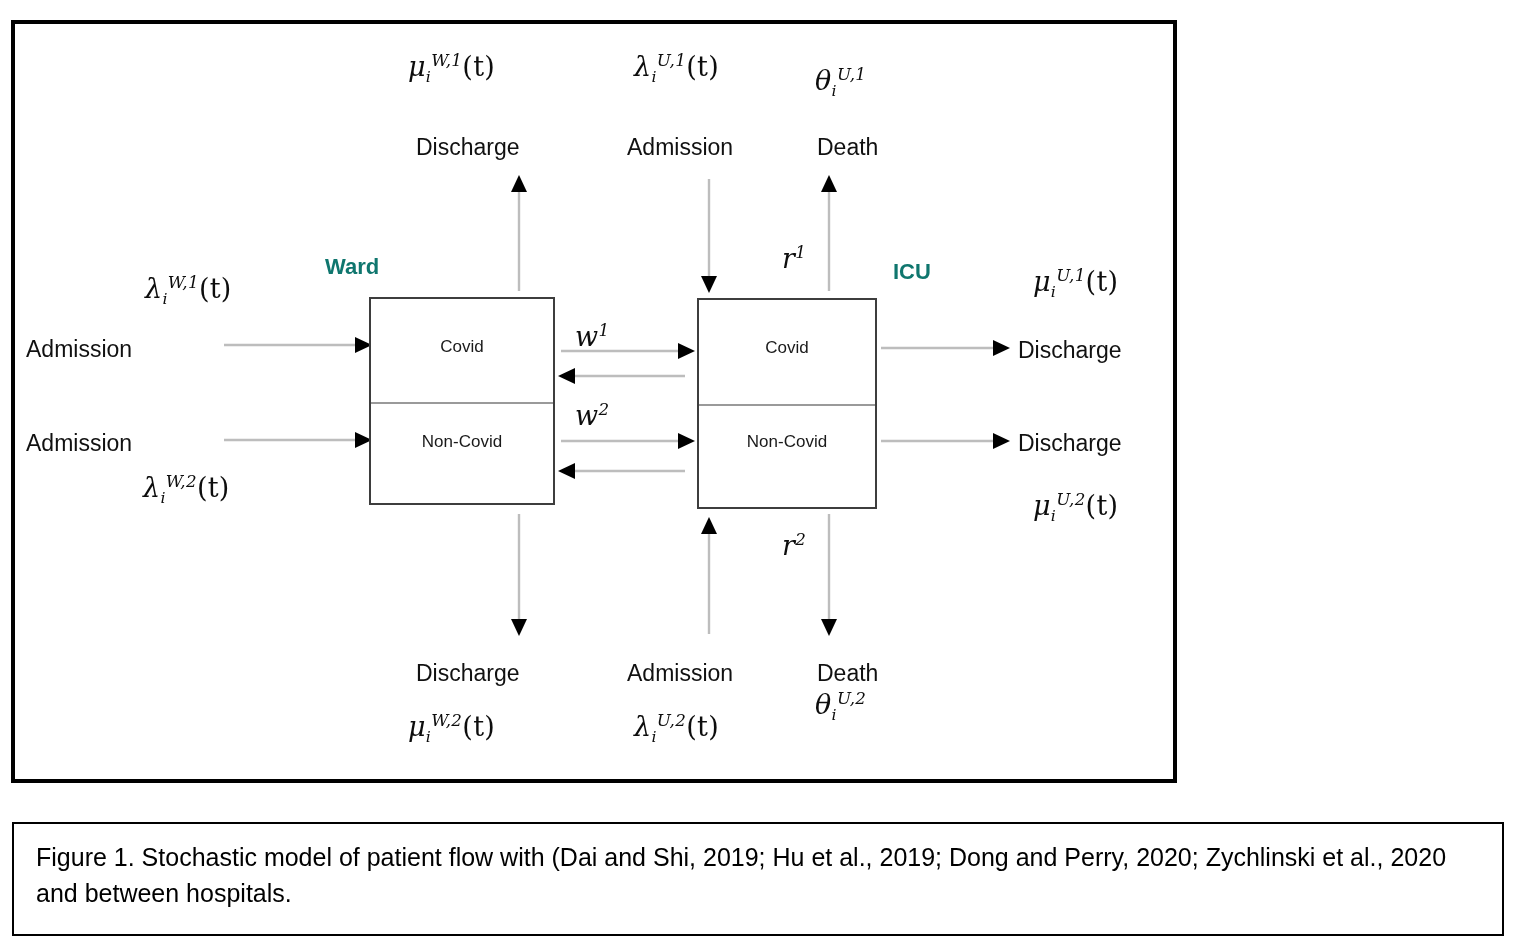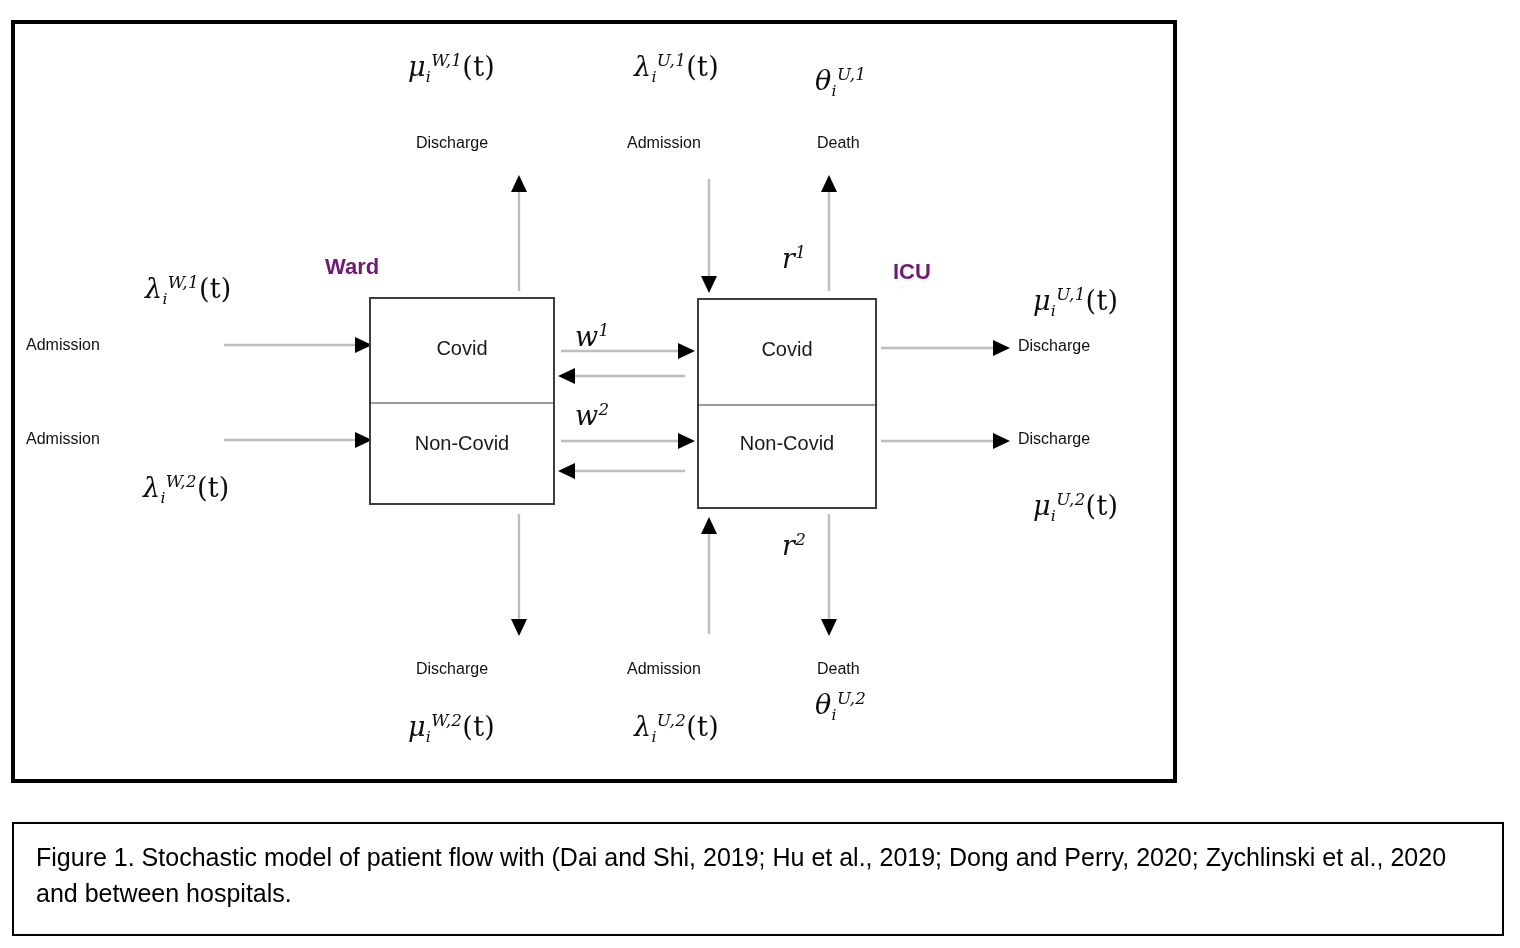--- a/index.html
+++ b/index.html
@@ -44,43 +44,43 @@
     left: 0;
     right: 0;
     height: 2px;
     background: #9a9a9a;
   }
   .cell-label {
     position: absolute;
     left: 0;
     right: 0;
     text-align: center;
-    font-size: 20px;
+    font-size: 17px;
     color: #1a1a1a;
     font-family: "Liberation Sans", sans-serif;
   }
 
   #ward-box { left: 354px; top: 273px; width: 186px; height: 208px; }
   #icu-box  { left: 682px; top: 274px; width: 180px; height: 211px; }
 
   
   .section-title {
     position: absolute;
     font-size: 22px;
     font-weight: bold;
-    color: #701a75;
+    color: #0f766e;
     white-space: nowrap;
   }
   #ward-title { left: 310px; top: 230px; }
   #icu-title  { left: 878px; top: 235px; text-align: right; }
 
   
   .plain-label {
     position: absolute;
-    font-size: 16px;
+    font-size: 23px;
     color: #111111;
     white-space: nowrap;
     font-family: "Liberation Sans", sans-serif;
   }
 
   
   .math {
     position: absolute;
     font-family: "DejaVu Serif", serif;
     font-size: 27px;
@@ -242,21 +242,21 @@
     <div class="plain-label" style="left:11px; top:312px;">Admission</div>
 
     <div class="plain-label" style="left:11px; top:406px;">Admission</div>
     <div class="math" style="left:128px; top:447px;"><span>λ</span><span class="dn">i</span><span class="up">W,2</span><span class="paren">(t)</span></div>
 
     <div class="math" style="left:560px; top:296px;"><span>w</span><span class="up">1</span></div>
     <div class="math" style="left:560px; top:375px;"><span>w</span><span class="up">2</span></div>
     <div class="math" style="left:767px; top:218px;"><span>r</span><span class="up">1</span></div>
     <div class="math" style="left:767px; top:505px;"><span>r</span><span class="up">2</span></div>
 
-    <div class="math" style="left:1018px; top:260px;"><span>μ</span><span class="dn">i</span><span class="up">U,1</span><span class="paren">(t)</span></div>
+    <div class="math" style="left:1018px; top:241px;"><span>μ</span><span class="dn">i</span><span class="up">U,1</span><span class="paren">(t)</span></div>
     <div class="plain-label" style="left:1003px; top:313px;">Discharge</div>
 
     <div class="plain-label" style="left:1003px; top:406px;">Discharge</div>
     <div class="math" style="left:1018px; top:465px;"><span>μ</span><span class="dn">i</span><span class="up">U,2</span><span class="paren">(t)</span></div>
 
     <div class="plain-label" style="left:401px; top:636px;">Discharge</div>
     <div class="math" style="left:393px; top:686px;"><span>μ</span><span class="dn">i</span><span class="up">W,2</span><span class="paren">(t)</span></div>
 
     <div class="plain-label" style="left:612px; top:636px;">Admission</div>
     <div class="math" style="left:619px; top:686px;text-align:right;"><span>λ</span><span class="dn">i</span><span class="up">U,2</span><span class="paren">(t)</span></div>

